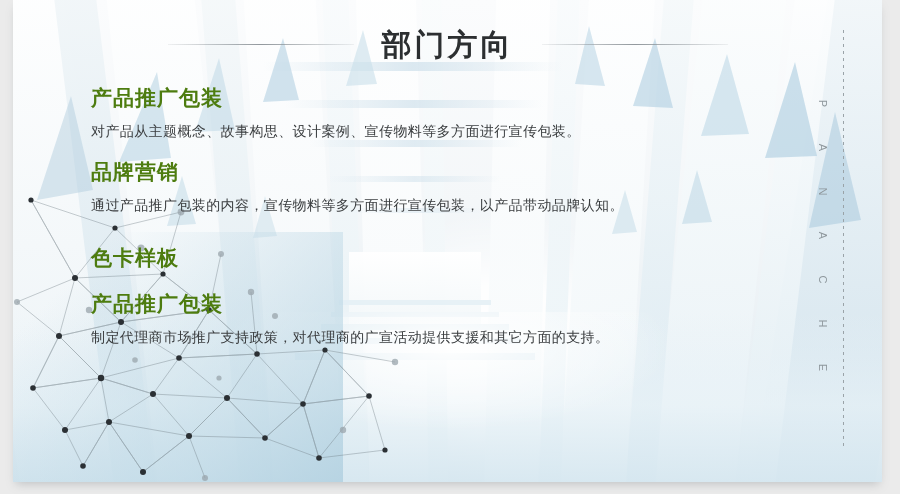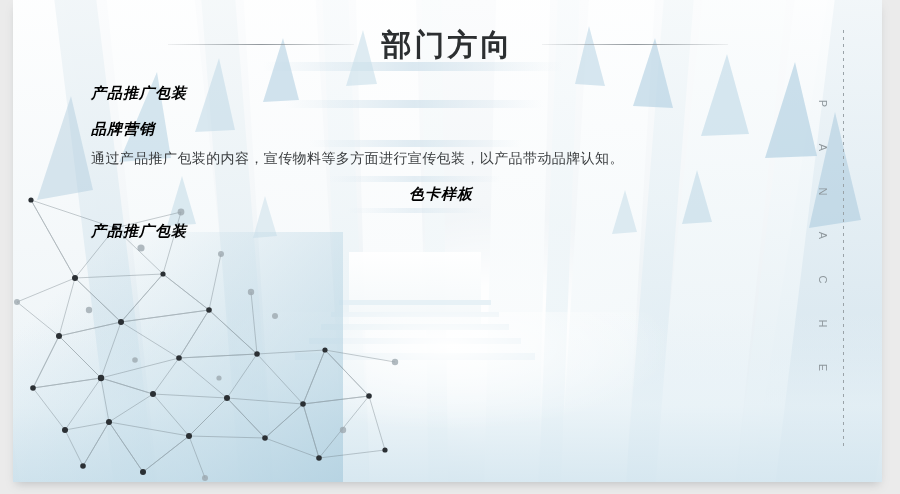--- a/index.html
+++ b/index.html
@@ -110,30 +110,30 @@
     font-size:30px; font-weight:bold; color:#2c2f31;
     letter-spacing:3px; padding:0 28px; white-space:nowrap;
     line-height:1.1;
   }
 
   
   #sections { position:absolute; left:78px; top:84px; width:700px; }
   .section { margin-bottom:12px; }
   .section:last-child { margin-bottom:0; }
   .sec-title {
-    font-size:15px; font-weight:bold; color:#000000;
-    letter-spacing:1px; margin-bottom:9px; white-space:nowrap;font-style:italic;
+    font-size:21px; font-weight:bold; color:#4d7c0f;
+    letter-spacing:1px; margin-bottom:9px; white-space:nowrap;
   }
   .sec-body {
     font-size:14px; color:#3a3d3f; letter-spacing:0.4px;
     white-space:nowrap; line-height:1.45;
   }
   .s1 { margin-bottom:17px; }
-  .s2 { margin-bottom:17px; }
-  .s3 { margin-bottom:18px;text-align:center; }
+  .s2 { margin-bottom:28px; }
+  .s3 { margin-bottom:18px; }
 
   
   #right-rail { position:absolute; right:26px; top:96px; height:290px; width:44px; }
   .vletter {
     position:absolute; left:0; width:22px; text-align:center;
     font-size:11px; color:#8e979c; letter-spacing:1px;
     transform: rotate(90deg); transform-origin:center;
   }
   #dash-line {
     position:absolute; right:12px; top:-66px; width:1px; height:420px;
@@ -307,33 +307,35 @@
     <div id="title-block">
       <div class="rule"></div>
       <div id="title-text">部门方向</div>
       <div class="rule"></div>
     </div>
 
     <div id="sections">
 
       <div class="section s1">
         <div class="sec-title">产品推广包装</div>
+        <div class="sec-body">对产品从主题概念、故事构思、设计案例、宣传物料等多方面进行宣传包装。</div>
       </div>
 
       <div class="section s2">
         <div class="sec-title">品牌营销</div>
         <div class="sec-body">通过产品推广包装的内容，宣传物料等多方面进行宣传包装，以产品带动品牌认知。</div>
       </div>
 
       <div class="section s3">
         <div class="sec-title">色卡样板</div>
       </div>
 
       <div class="section">
         <div class="sec-title">产品推广包装</div>
+        <div class="sec-body">制定代理商市场推广支持政策，对代理商的广宣活动提供支援和其它方面的支持。</div>
       </div>
 
     </div>
 
     <div id="right-rail">
       <div class="vletter" style="top:2px;">P</div>
       <div class="vletter" style="top:46px;">A</div>
       <div class="vletter" style="top:90px;">N</div>
       <div class="vletter" style="top:134px;">A</div>
       <div class="vletter" style="top:178px;">C</div>

